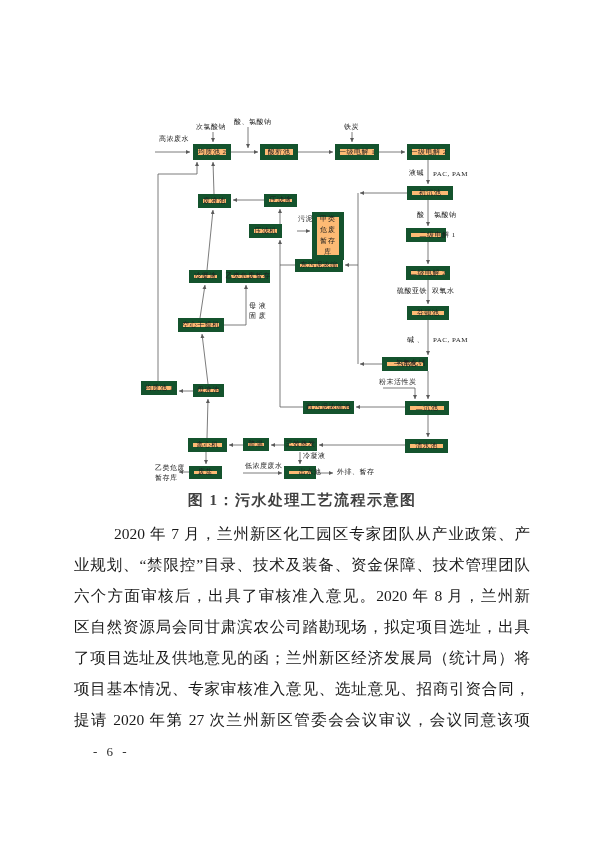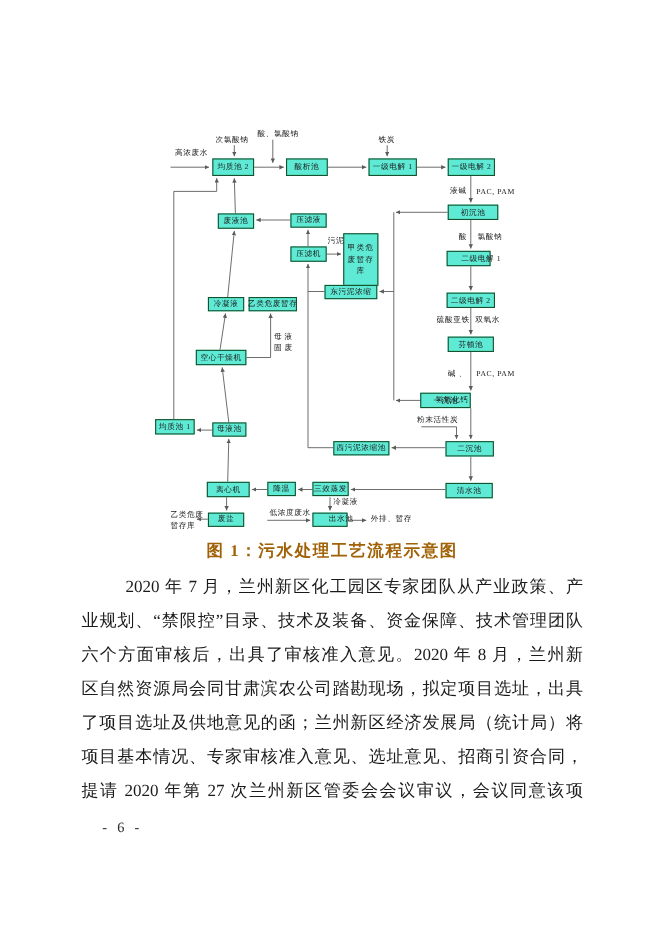--- a/index.html
+++ b/index.html
@@ -1,27 +1,27 @@
 <!DOCTYPE html>
 <html><head>
 <meta charset="utf-8">
 <style>
   html,body{margin:0;padding:0;}
   body{width:600px;height:848px;background:#ffffff;position:relative;overflow:hidden;
        font-family:"Liberation Serif","DejaVu Serif",serif;color:#111;}
   .diagram{position:absolute;left:0;top:0;width:600px;height:500px;}
   .diagram svg{position:absolute;left:0;top:0;}
   .diagram svg path{stroke:#5a5a5a;stroke-width:0.8;fill:none;}
-  .node{position:absolute;border:1px solid #14532d;background:#5eead4;box-sizing:border-box;
+  .node{position:absolute;border:5px solid #14532d;background:#fdba74;box-sizing:border-box;
         display:flex;align-items:center;justify-content:center;
         font-size:7px;line-height:1;color:#1d1d1d;white-space:nowrap;letter-spacing:0.5px;}
   .node.multi{white-space:normal;line-height:1.55;text-align:center;padding:1px 2px;letter-spacing:1px;}
   .flabel{position:absolute;font-size:7px;line-height:1.2;color:#1d1d1d;white-space:nowrap;letter-spacing:0.5px;}
   .textcol{position:absolute;left:74px;top:491px;width:456px;}
-  .caption{font-size:15px;font-weight:bold;text-align:center;letter-spacing:1.5px;color:#a16207;}
+  .caption{font-size:15px;font-weight:bold;text-align:center;letter-spacing:1.5px;color:#404040;}
   .heading{font-size:16px;font-weight:bold;margin-top:7px;padding-left:41px;letter-spacing:0.5px;color:#000;}
   .bodytext{margin-top:8px;}
   .bline{font-size:15.5px;line-height:31px;text-align:justify;text-align-last:justify;color:#1a1a1a;}
   .bline.first{text-indent:40px;}
   .pagenum{position:absolute;left:93px;top:744px;font-size:13px;letter-spacing:3px;color:#2a2a2a;}
 </style>
 </head>
 <body>
 
 <div class="diagram">
@@ -83,21 +83,21 @@
       <div class="node" style="left: 407px; top: 144px; width: 43px; height: 16px;">一级电解 2</div>
       <div class="node" style="left: 407px; top: 186px; width: 46px; height: 14px;">初沉池</div>
       <div class="node" style="left: 406px; top: 228px; width: 40px; height: 14px; padding-left: 23px;">二级电解 1</div>
       <div class="node" style="left: 406px; top: 266px; width: 44px; height: 14px;">二级电解 2</div>
       <div class="node" style="left: 407px; top: 306px; width: 42px; height: 14px;">芬顿池</div>
       <div class="node" style="left: 382px; top: 357px; width: 46px; height: 14px;">一沉池</div>
       <div class="node" style="left: 405px; top: 401px; width: 44px; height: 14px;">二沉池</div>
       <div class="node" style="left: 405px; top: 439px; width: 43px; height: 14px;">清水池</div>
       <div class="node" style="left: 198px; top: 194px; width: 33px; height: 14px;">废液池</div>
       <div class="node" style="left: 264px; top: 194px; width: 33px; height: 13px; text-align: right;">压滤液</div>
-      <div class="node" style="left: 264px; top: 224px; width: 33px; height: 14px;">压滤机</div>
+      <div class="node" style="left: 249px; top: 224px; width: 33px; height: 14px;">压滤机</div>
       <div class="node multi" style="left: 312px; top: 212px; width: 32px; height: 48px;">甲类危废暂存库</div>
       <div class="node" style="left: 295px; top: 259px; width: 48px; height: 13px;">东污泥浓缩</div>
       <div class="node" style="left: 189px; top: 270px; width: 33px; height: 13px;">冷凝液</div>
       <div class="node" style="left: 226px; top: 270px; width: 44px; height: 13px;">乙类危废暂存</div>
       <div class="node" style="left: 178px; top: 318px; width: 46px; height: 14px; text-align: center;">空心干燥机</div>
       <div class="node" style="left: 141px; top: 381px; width: 36px; height: 14px;">均质池 1</div>
       <div class="node" style="left: 193px; top: 384px; width: 31px; height: 13px;">母液池</div>
       <div class="node" style="left: 303px; top: 401px; width: 51px; height: 13px;">西污泥浓缩池</div>
       <div class="node" style="left: 188px; top: 438px; width: 39px; height: 14px;">离心机</div>
       <div class="node" style="left: 243px; top: 438px; width: 26px; height: 13px;">降温</div>

